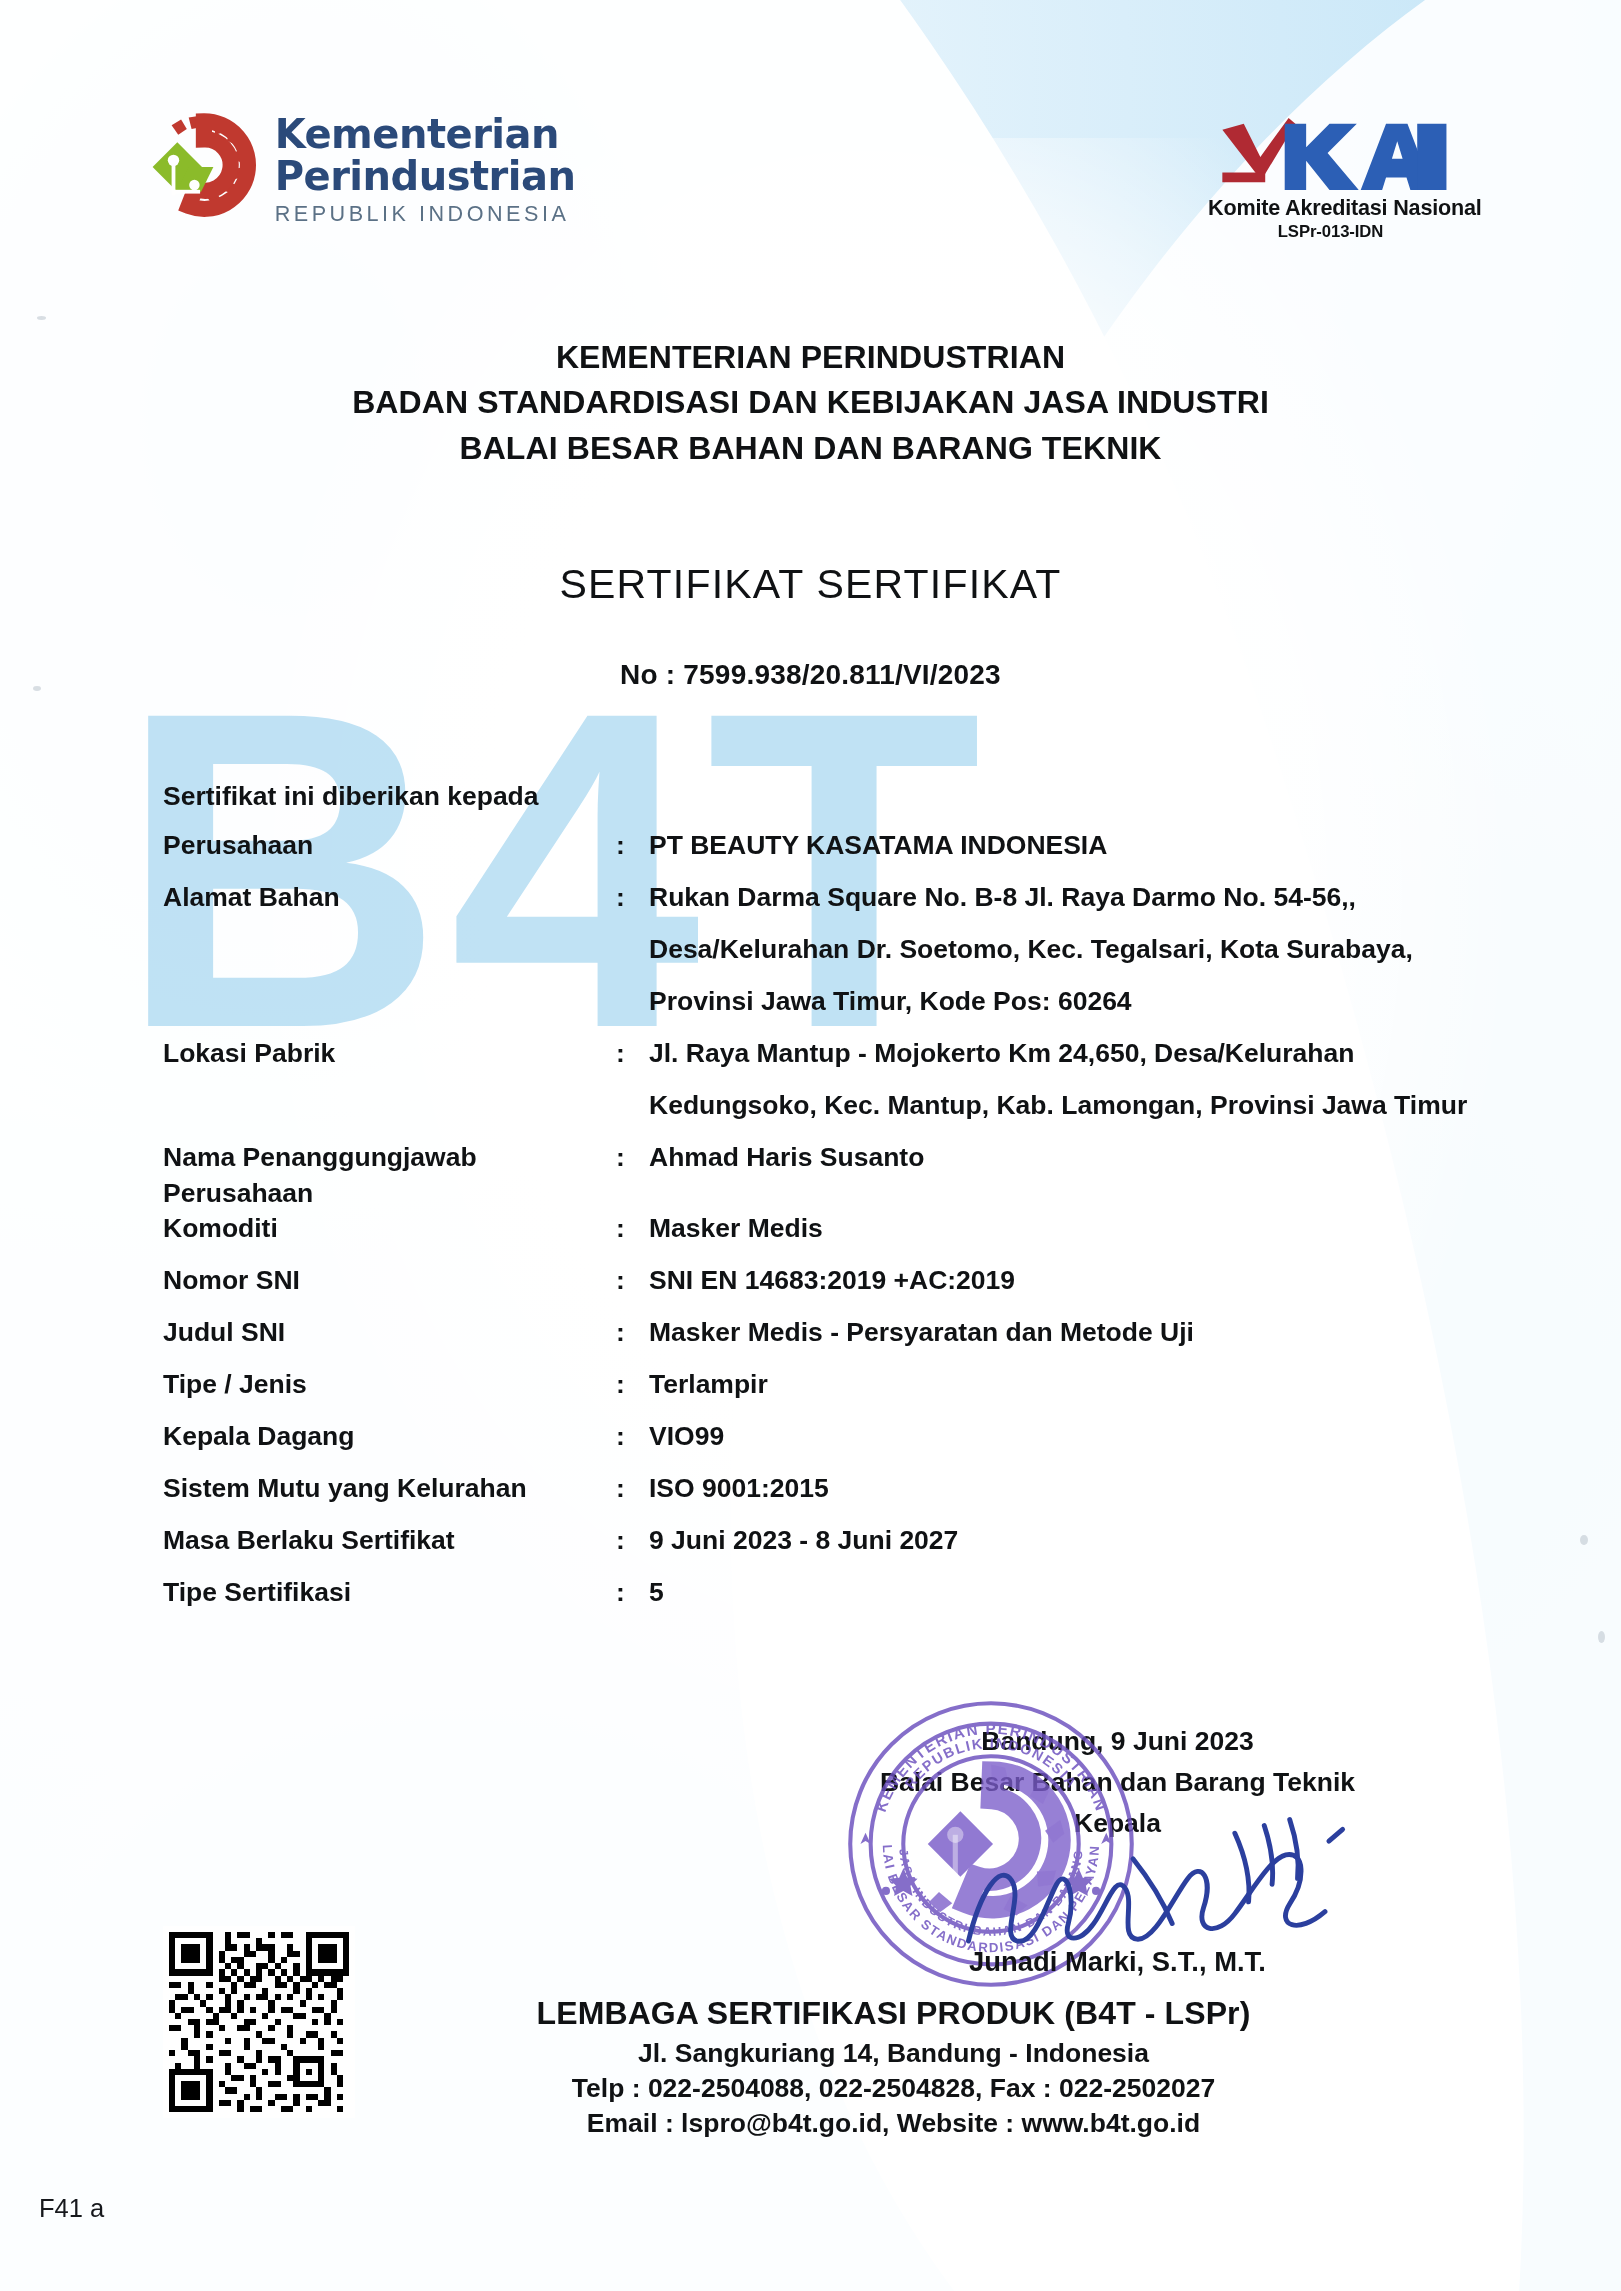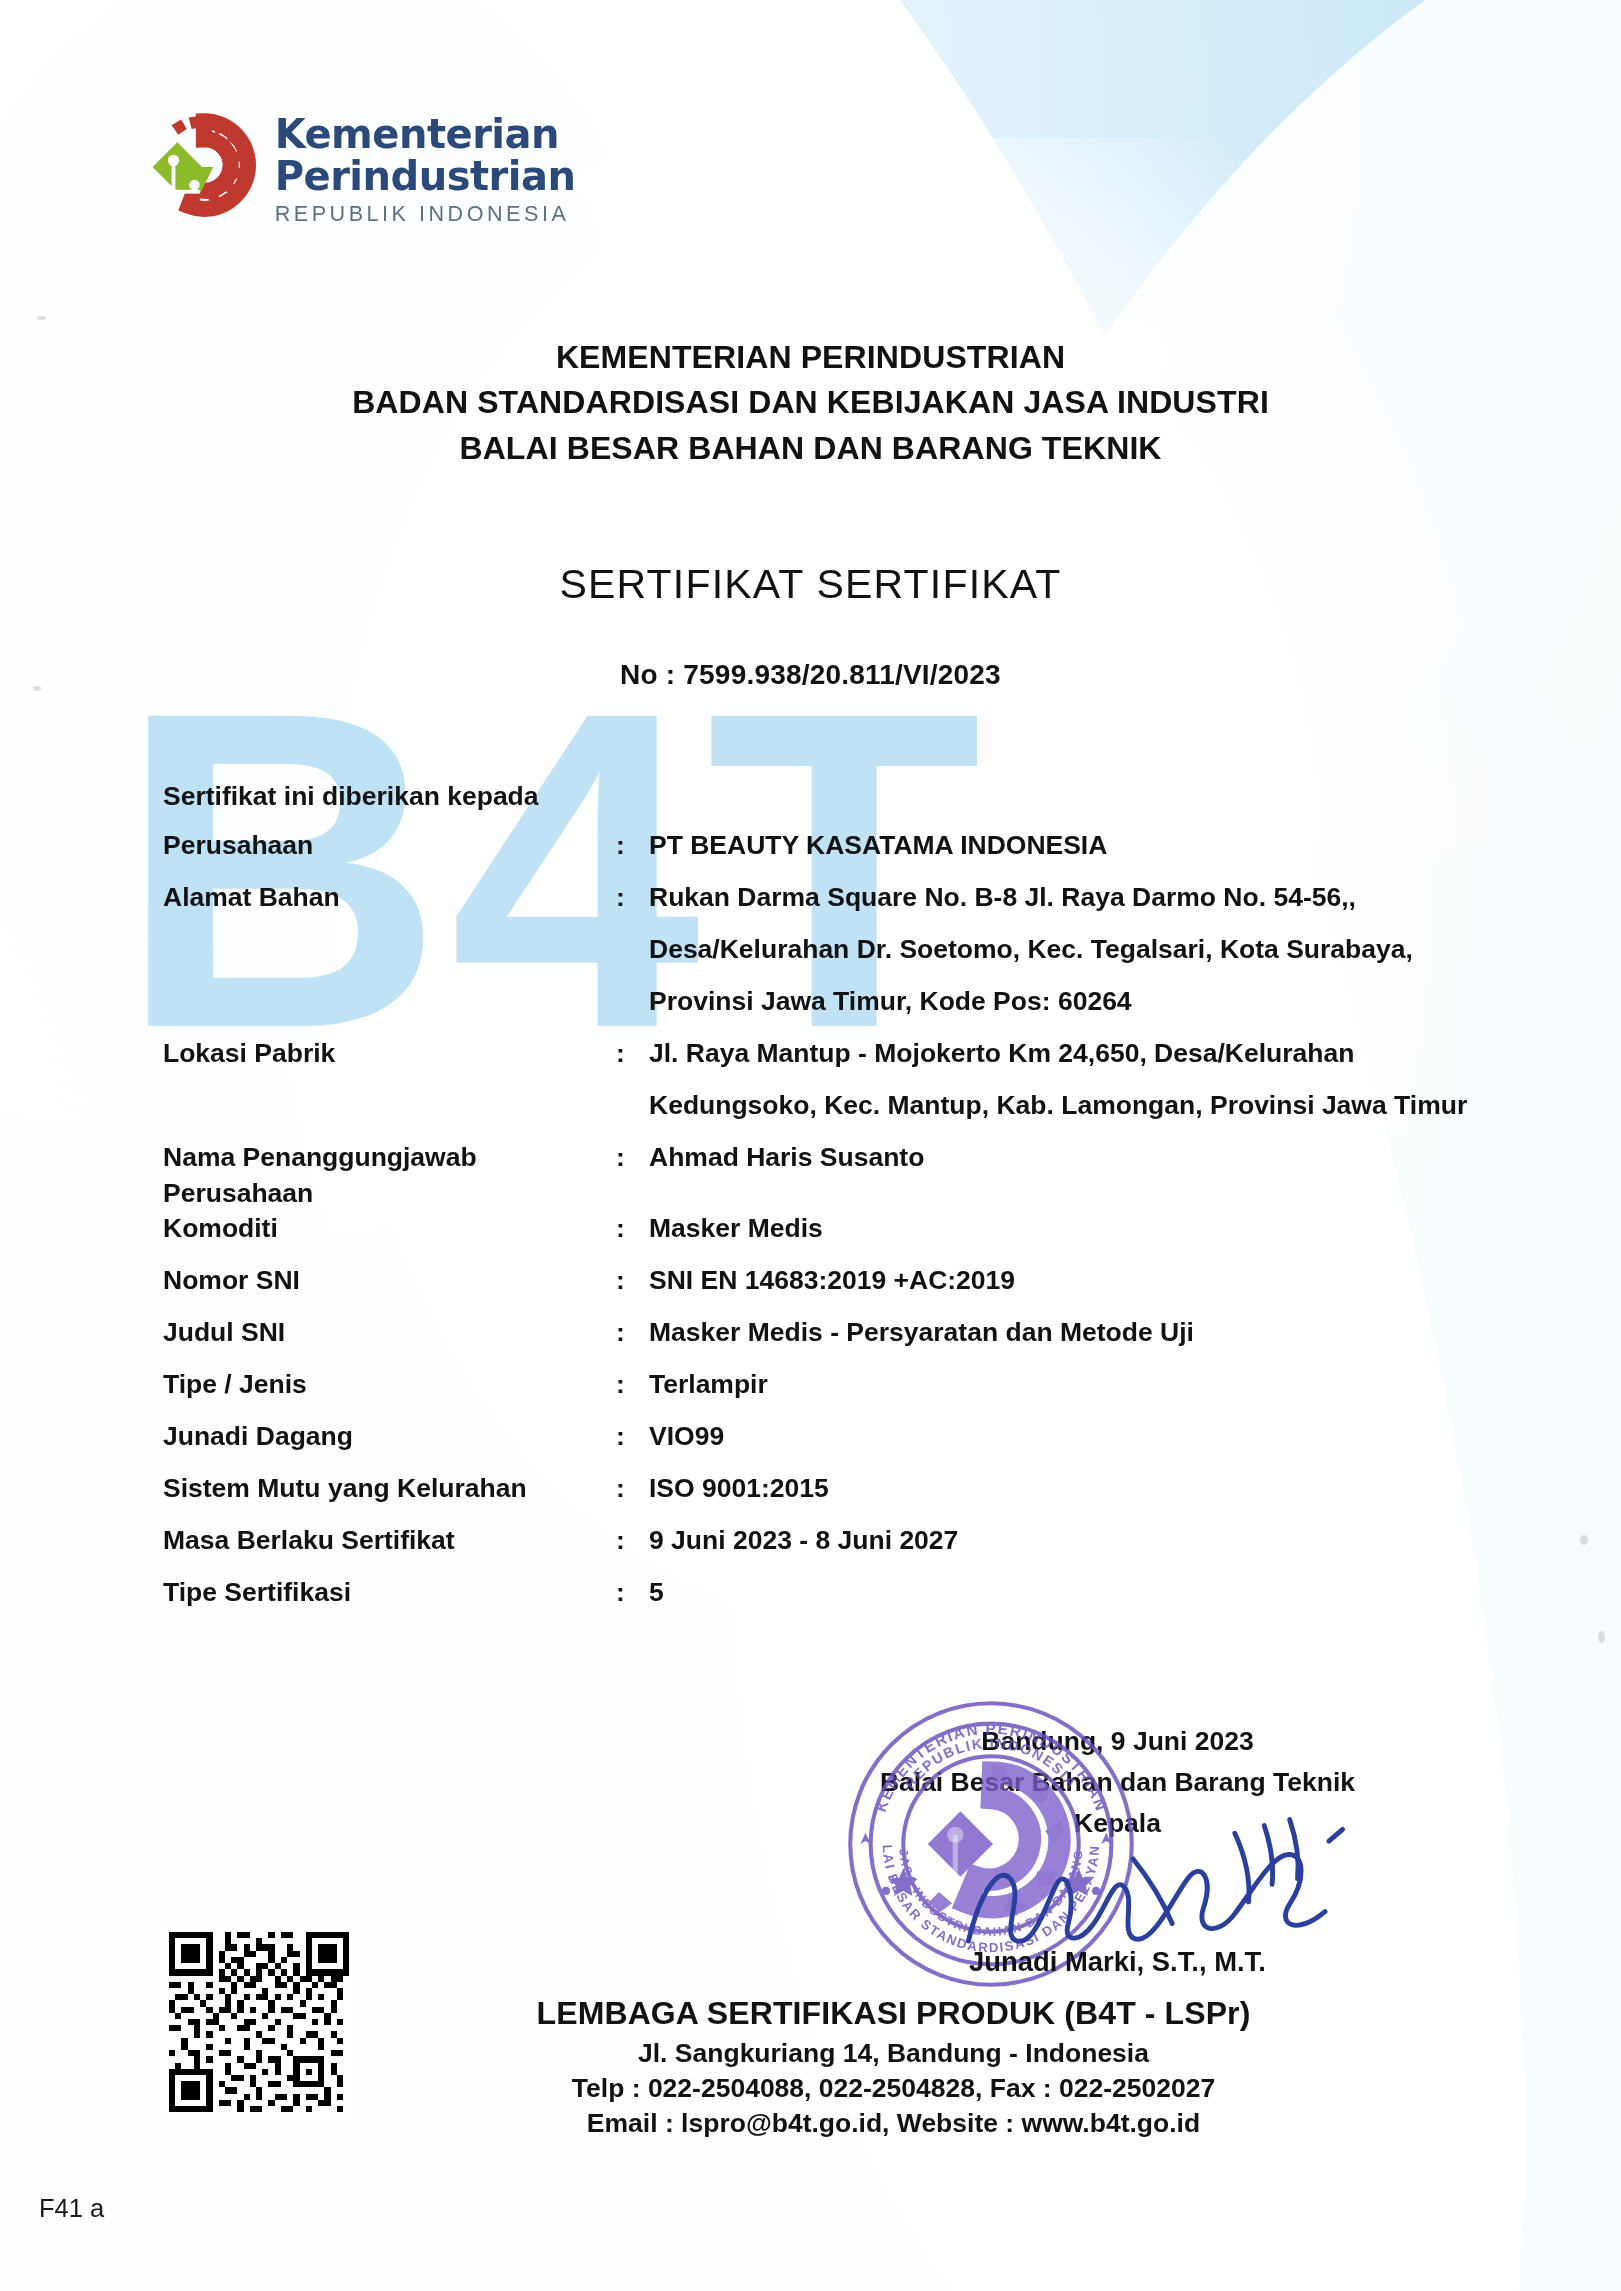--- a/index.html
+++ b/index.html
@@ -361,20 +361,33 @@
         <path d="M30 53 L30 90" stroke="#ffffff" stroke-width="4"></path>
         <path d="M30 86 L58 86" stroke="#ffffff" stroke-width="4"></path>
       </svg>
       <div class="kemenperin-words">
         <div class="l1">Kementerian</div>
         <div class="l2">Perindustrian</div>
         <div class="l3">REPUBLIK INDONESIA</div>
       </div>
     </div>
 
+    <div class="kan-logo">
+      <svg class="kan-mark" viewBox="0 0 238 78">
+        <path d="M8 14 L30 8 L47 42 L76 2 L83 8 L48 66 Z" fill="#b02a33"></path>
+        <rect x="8" y="58" width="44" height="10" fill="#b02a33"></rect>
+        <g fill="#2c5fb5">
+          <path d="M72 8 h22 v24 l24 -24 h28 l-30 30 l32 38 h-30 l-24 -30 v30 h-22z"></path>
+          <path d="M150 76 l26 -68 h22 l26 68 h-23 l-4 -13 h-21 l-4 13z M182 44 h11 l-5.5 -18z"></path>
+          <path d="M208 76 v-68 h21 l0 34 l0 -34 h9 v68 h-21 l-0 -34 l0 34z"></path>
+        </g>
+      </svg>
+      <div class="kan-sub">Komite Akreditasi Nasional</div>
+      <div class="kan-code">LSPr-013-IDN</div>
+    </div>
 
     <div class="org-heading">
       <div>KEMENTERIAN PERINDUSTRIAN</div>
       <div>BADAN STANDARDISASI DAN KEBIJAKAN JASA INDUSTRI</div>
       <div>BALAI BESAR BAHAN DAN BARANG TEKNIK</div>
     </div>
 
     <div class="doc-title">SERTIFIKAT SERTIFIKAT</div>
     <div class="doc-number">No : 7599.938/20.811/VI/2023</div>
 
@@ -444,21 +457,21 @@
 
       <div class="row">
         <div class="label">Tipe / Jenis</div>
         <div class="sep">:</div>
         <div class="value">
           <span class="vline">Terlampir</span>
         </div>
       </div>
 
       <div class="row">
-        <div class="label">Junadi Dagang</div>
+        <div class="label">Kepala Dagang</div>
         <div class="sep">:</div>
         <div class="value">
           <span class="vline">VIO99</span>
         </div>
       </div>
 
       <div class="row">
         <div class="label">Sistem Mutu yang Kelurahan</div>
         <div class="sep">:</div>
         <div class="value">

